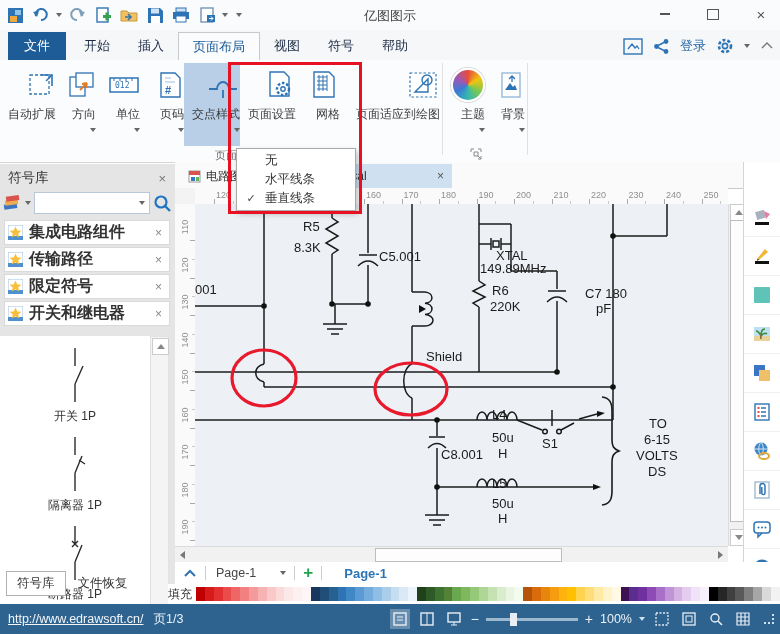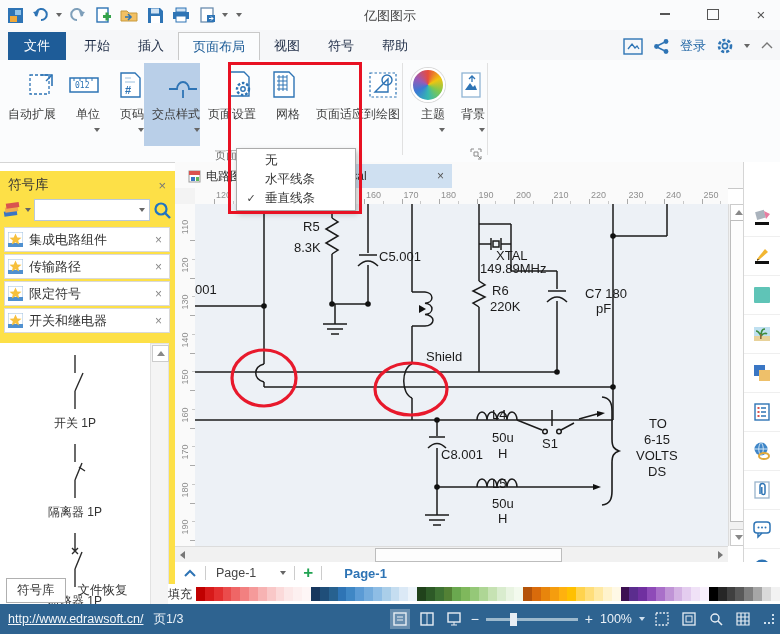--- a/index.html
+++ b/index.html
@@ -46,31 +46,31 @@
     border:2px solid #fff;box-shadow:0 0 0 1px #d9d9d9;}
 
   
   #crossing-menu{left:236px;top:148px;width:118px;background:#fff;border:1px solid #ababab;
     box-shadow:2px 3px 6px rgba(0,0,0,.25);z-index:30;padding:2px 0;}
   .menu-item{height:19px;display:flex;align-items:center;font-size:12.5px;color:#333;}
   .menu-check{width:28px;text-align:center;font-size:11px;color:#444;}
   #red-annotation{left:228px;top:62px;width:128px;height:146px;border:3px solid #e81123;z-index:40;pointer-events:none;}
 
   
-  #sidebar{left:0;top:171px;width:175px;height:442px;background:#fde047;border-right:1px solid #c9c9c9;}
+  #sidebar{left:0;top:164px;width:175px;height:442px;background:#e5e5e5;border-right:1px solid #c9c9c9;}
   #sb-header{left:0;top:2px;width:174px;height:24px;display:flex;align-items:center;}
   #sb-title{margin-left:8px;font-size:13.5px;color:#333;}
   .sb-x{margin-left:auto;margin-right:8px;color:#777;font-size:13px;}
   #sb-search{left:2px;top:28px;width:170px;height:22px;display:flex;align-items:center;gap:3px;}
   #sb-combo{flex:1;height:20px;border:1px solid #b9c8d9;background:#fff;display:flex;align-items:center;}
   #sb-combo input{border:none;outline:none;width:90px;height:16px;font-size:11px;margin-left:4px;}
   #sb-sections{left:2px;top:54px;width:170px;}
   .sb-sec{height:23px;margin:2px 2px;border:1px solid #d9d9d9;background:#fff;display:flex;align-items:center;}
   .sb-sec .star{margin:0 6px 0 3px;}
-  .sb-sec .slabel{font-size:13px;color:#333;}
+  .sb-sec .slabel{font-size:16px;color:#333;font-weight:bold;}
   .sb-sec .sx{margin-left:auto;margin-right:7px;color:#888;font-size:12px;}
   #sb-symbols{left:0;top:172px;width:150px;height:394px;overflow:hidden;background:#fff;}
   .sym-item{display:flex;flex-direction:column;align-items:center;margin-top:10px;justify-content:center;}
   .sym-label{font-size:12px;color:#333;margin-top:4px;}
   #sb-scroll{left:150px;top:172px;width:17px;height:392px;background:#f4f4f4;border:1px solid #e2e2e2;}
   .sb-arrow{left:1px;width:15px;height:15px;background:#fff;border:1px solid #ccc;display:flex;align-items:center;justify-content:center;position:absolute;}
   .tri-up{width:0;height:0;border-left:4px solid transparent;border-right:4px solid transparent;border-bottom:5px solid #888;}
   .tri-dn{width:0;height:0;border-left:4px solid transparent;border-right:4px solid transparent;border-top:5px solid #888;}
   #sb-tabs{left:0;top:404px;width:174px;height:30px;display:flex;align-items:center;}
   #sb-tab-lib{margin-left:6px;padding:3px 10px;border:1px solid #b0b0b0;background:#fff;font-size:12.5px;color:#333;}
@@ -262,20 +262,31 @@
     <div class="rb-row abs">
       <div class="rbtn" style="width:52px">
         <div class="ric">
             <svg width="30" height="30">
               <rect x="4" y="5" width="19" height="19" fill="#fff" stroke="#2e74b5" stroke-width="1.3" stroke-dasharray="3,2"></rect>
               <path d="M15,5 H26 V16" fill="none" stroke="#2e74b5" stroke-width="1.6"></path>
               <path d="M20,11 L26,5" stroke="#2e74b5" stroke-width="1.4"></path>
             </svg>
           </div>
         <div class="rlabel">自动扩展</div>
+      </div>
+      <div class="rbtn" style="width:40px">
+        <div class="ric">
+            <svg width="30" height="30">
+              <rect x="4" y="7" width="15" height="19" fill="#fff" stroke="#2e74b5" stroke-width="1.3"></rect>
+              <rect x="10" y="3" width="17" height="14" fill="#fff" stroke="#2e74b5" stroke-width="1.3"></rect>
+              <path d="M14,20 L21,13 M21,13 l-5,1 m5,-1 l-1,5" stroke="#e07b28" stroke-width="1.8" fill="none"></path>
+            </svg>
+          </div>
+        <div class="rlabel">方向</div>
+        <div class="caret rdd"></div>
       </div>
       <div class="rbtn" style="width:44px">
         <div class="ric">
             <svg width="32" height="22">
               <rect x="2" y="4" width="28" height="14" fill="#fff" stroke="#2e74b5" stroke-width="1.5"></rect>
               <text x="7" y="14" font-size="8" fill="#2e74b5" font-family="DejaVu Sans Mono,monospace">012</text>
               <path d="M6,4 v3 M12,4 v3 M18,4 v3 M24,4 v3" stroke="#2e74b5"></path>
             </svg>
           </div>
         <div class="rlabel">单位</div>

